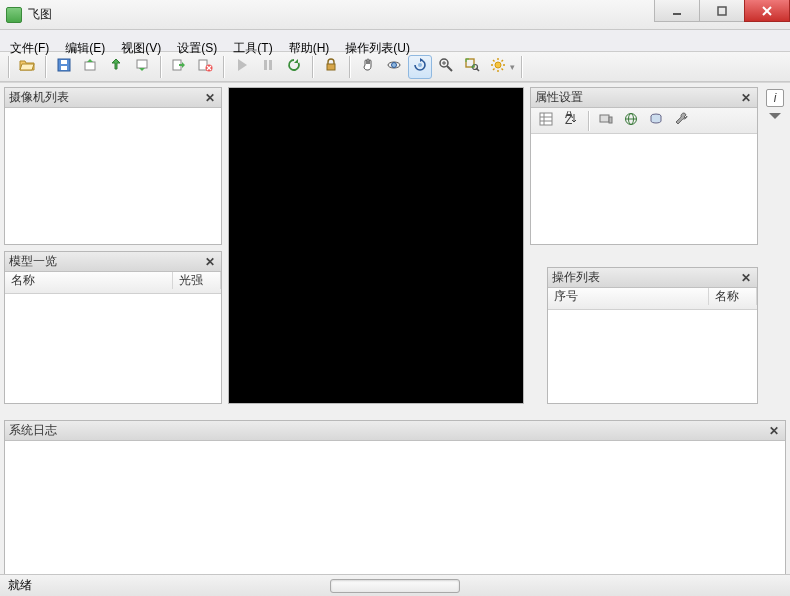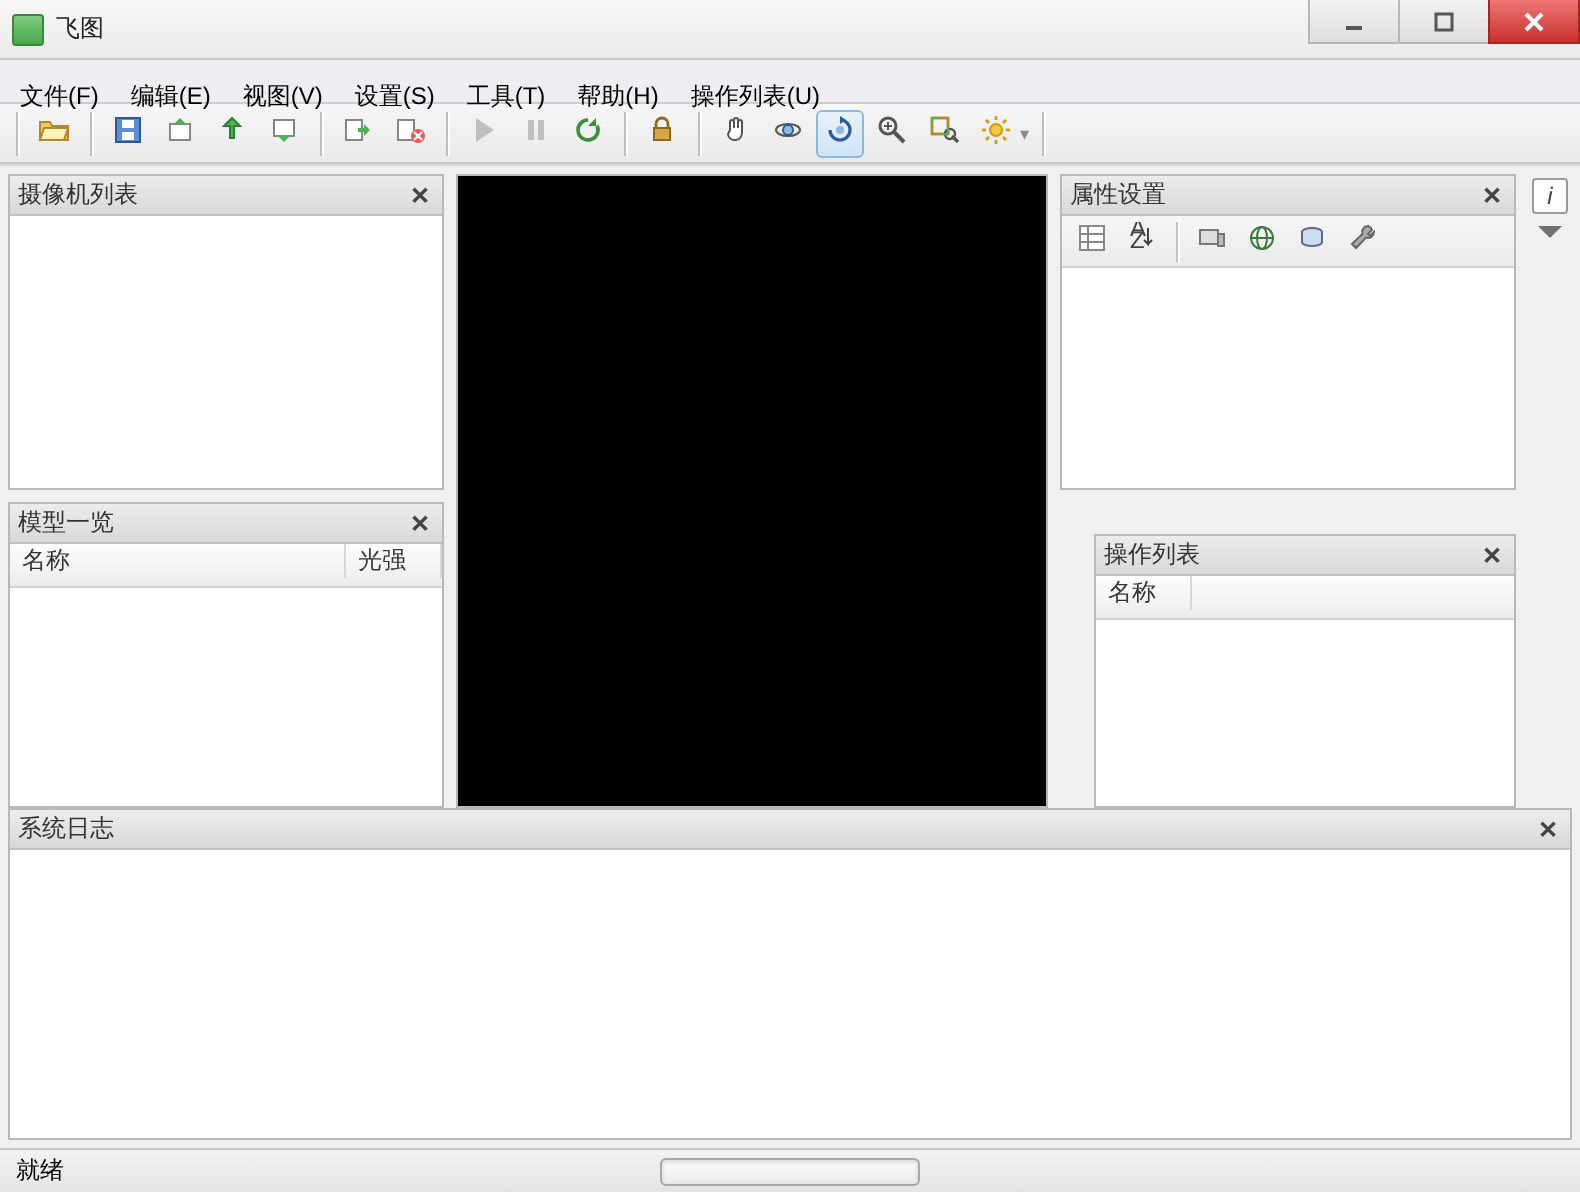--- a/index.html
+++ b/index.html
@@ -49,21 +49,21 @@
   .tool-btn svg { width:16px; height:16px; }
 
   
   .workspace {
     position:absolute; top:82px; left:0; right:0; bottom:22px;
     background:#f0f0f0; border-top:1px solid #d6d6d6;
     display:flex; flex-direction:column;
   }
   .upper { flex:1; display:flex; min-height:0; padding:4px 4px 0 4px; gap:6px; }
   .lower { height:170px; padding:0 4px 4px 4px; }
-  .log-panel { height:100%; display:flex; flex-direction:column; background:#fff; border:1px solid #b8b8b8; }
+  .log-panel { height:100%; display:flex; flex-direction:column; background:#fff; border:1px solid #b8b8b8;margin-top:16px; }
 
   .leftcol { width:218px; display:flex; flex-direction:column; gap:6px; }
   .centercol { flex:1; display:flex; flex-direction:column; }
   .rightcol { width:228px; display:flex; flex-direction:column; gap:22px; }
   .sidebtns { width:22px; display:flex; flex-direction:column; gap:4px; align-items:center; padding-top:2px; }
   .side-square { width:18px; height:18px; border:1px solid #9a9a9a; background:#fff; border-radius:2px; display:flex; align-items:center; justify-content:center; font-family:serif; font-style:italic; font-size:11px; color:#444; }
   .side-chevron { width:0;height:0; border-left:6px solid transparent; border-right:6px solid transparent; border-top:6px solid #707070; margin-top:2px; }
 
   .panel { background:#fde047; border:1px solid #b8b8b8; display:flex; flex-direction:column; min-height:0; }
   .panel-header {
@@ -349,20 +349,21 @@
         <div class="panel-body"></div>
       </div>
 
       <div class="panel op-panel">
         <div class="panel-header">
           <span>操作列表</span>
           <span class="panel-close">✕</span>
         </div>
         <div class="panel-body">
           <div class="table-head">
+            <div class="th" style="flex:1">序号</div>
             <div class="th" style="width:48px">名称</div>
           </div>
         </div>
       </div>
     </div>
 
     <div class="sidebtns">
       <div class="side-square">
           <span>i</span>
         </div>

